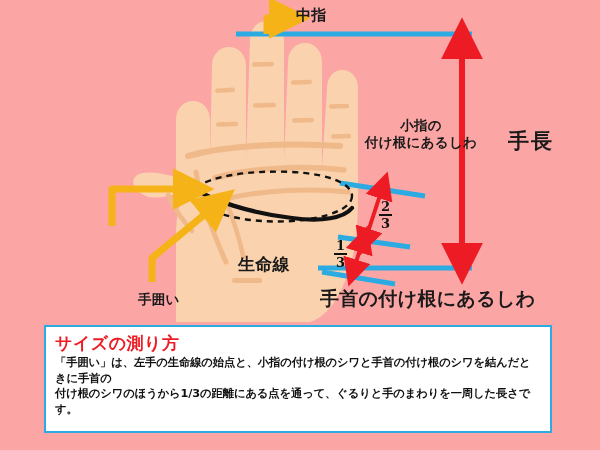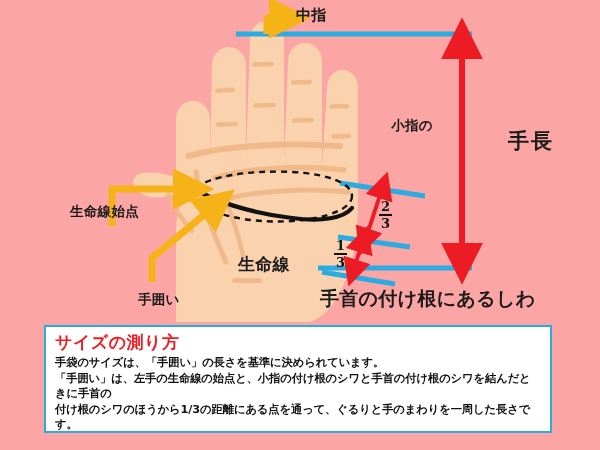--- a/index.html
+++ b/index.html
@@ -36,21 +36,21 @@
     position: absolute;
     color: #1a1a1a;
     font-weight: bold;
     white-space: nowrap;
     font-family: "DejaVu Sans", "Liberation Sans", sans-serif;
     letter-spacing: 0.3px;
   }
   .lbl-mid-finger { left: 296px; top: 6px;  font-size: 15px; }
   .lbl-hand-len   { left: 508px; top: 127px; font-size: 21px; letter-spacing: 2px;}
   .lbl-pinky {
-    left: 332px; top: 117px;
+    left: 341px; top: 117px;
     font-size: 13.5px;
     line-height: 17px;
     text-align: center;
     white-space: normal;
     width: 160px;
   }
   .lbl-wrist { left: 320px; top: 286px; font-size: 19px; }
   .lbl-lifeline-start { left: 70px; top: 203px; font-size: 13.5px; }
   .lbl-hand-circ { left: 138px; top: 291px; font-size: 13.5px; }
   .lbl-lifeline { left: 238px; top: 253px; font-size: 17px; }
@@ -82,21 +82,20 @@
     background: #ffffff;
     padding: 6px 9px 0 9px;
   }
   .info-title {
     color: #ED1C24;
     font-weight: bold;
     font-size: 17px;
     line-height: 20px;
     margin: 0 0 2px 0;
     letter-spacing: 0.5px;
-    font-family: Liberation Serif, serif;
   }
   .info-line {
     color: #111111;
     font-weight: bold;
     font-size: 11.3px;
     line-height: 15.5px;
     margin: 0;
     letter-spacing: -0.1px;
   }
 </style>
@@ -204,25 +203,25 @@
 
       <path d="M267,34 L267,18 L286,18" fill="none" stroke="#F5B318" stroke-width="7" stroke-linejoin="round" stroke-linecap="butt" marker-end="url(#yellowArrow)"></path>
     </svg>
 
     <div class="lbl lbl-mid-finger">中指</div>
 
     <div class="lbl lbl-hand-len">手長</div>
 
     <div class="lbl lbl-pinky">
       <div>小指の</div>
+      <div>付け根にあるしわ</div>
     </div>
 
     <div class="lbl lbl-wrist">手首の付け根にあるしわ</div>
 
-    <div class="lbl lbl-lifeline-start">生命線始点</div>
 
     <div class="lbl lbl-hand-circ">手囲い</div>
 
     <div class="lbl lbl-lifeline">生命線</div>
 
     <div class="frac frac-23">
       <span class="num">2</span>
       <span class="bar"></span>
       <span class="den">3</span>
     </div>
@@ -230,18 +229,17 @@
     <div class="frac frac-13">
       <span class="num">1</span>
       <span class="bar"></span>
       <span class="den">3</span>
     </div>
 
   </div>
 
   <div class="info-box">
     <div class="info-title">サイズの測り方</div>
-    <p class="info-line">手袋のサイズは、「手囲い」の長さを基準に決められています。</p>
     <p class="info-line">「手囲い」は、左手の生命線の始点と、小指の付け根のシワと手首の付け根のシワを結んだときに手首の</p>
     <p class="info-line">付け根のシワのほうから1/3の距離にある点を通って、ぐるりと手のまわりを一周した長さです。</p>
   </div>
 
 </div>
 
 </body></html>

